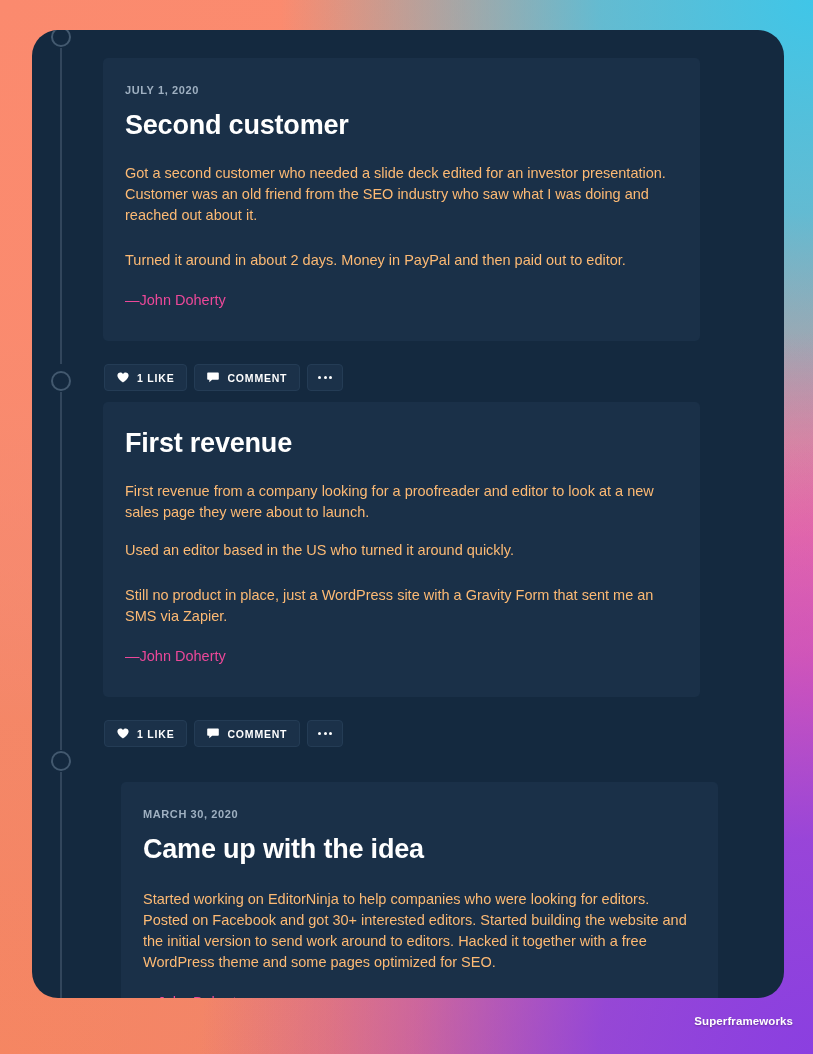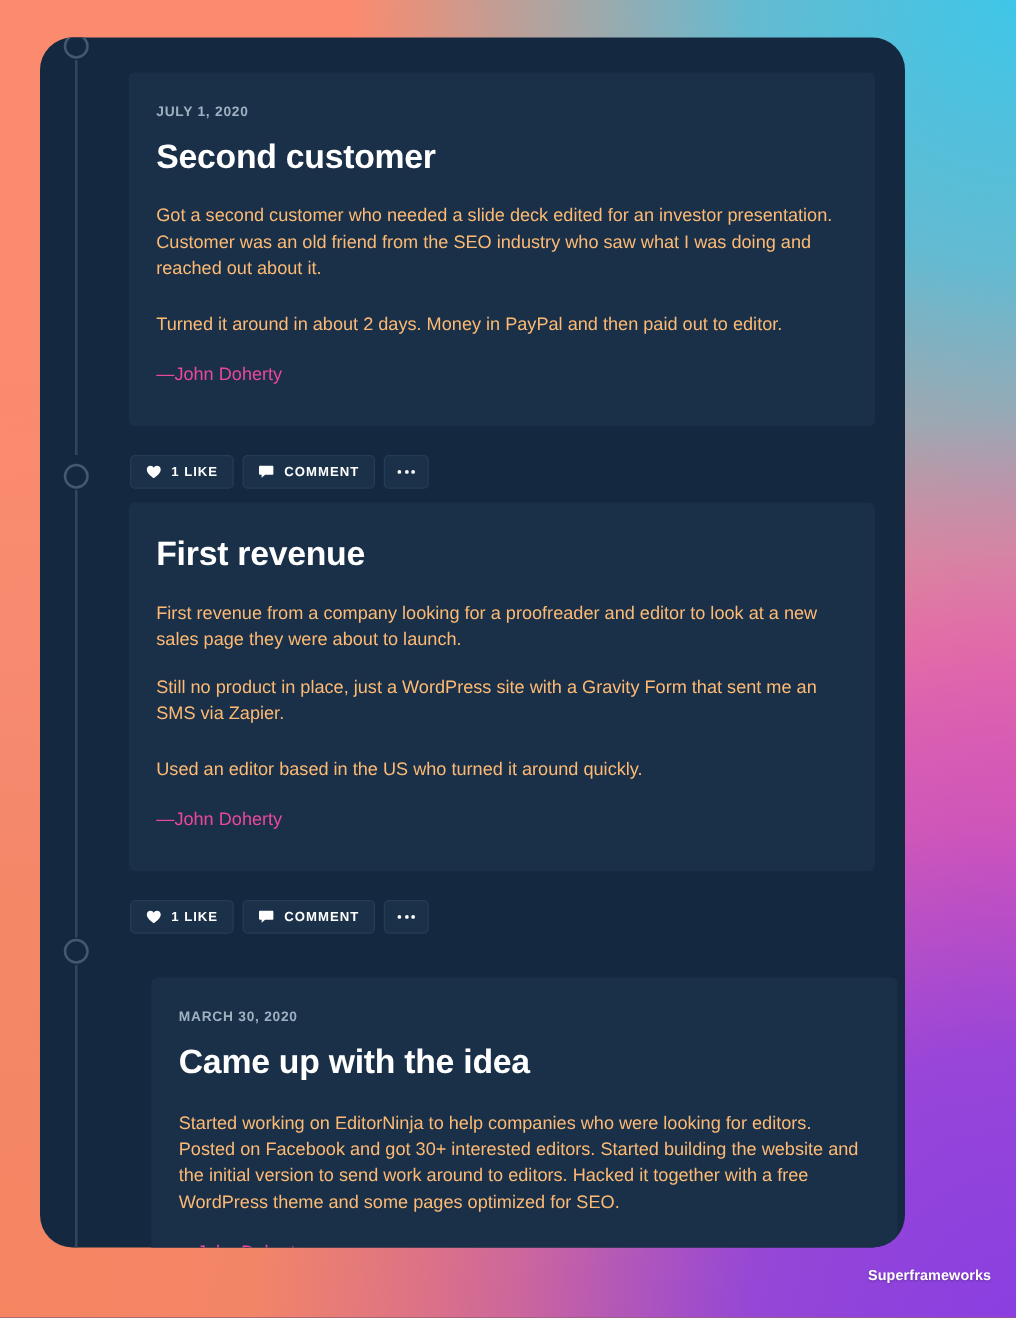--- a/index.html
+++ b/index.html
@@ -27,21 +27,21 @@
       radial-gradient(circle at 0% 0%, #fb8a6e 0%, rgba(251,138,110,0.9) 25%, rgba(251,138,110,0.2) 55%),
       radial-gradient(circle at 0% 100%, #f4855f 0%, rgba(244,133,95,0.9) 25%, rgba(244,133,95,0.15) 58%),
       linear-gradient(160deg, #f79a7e 0%, #f2907a 30%, #e78f9b 55%, #c878c8 78%, #9b55d8 100%);
   }
 
   
   #panel {
     position: absolute;
     left: 32px;
     top: 30px;
-    width: 692px;
+    width: 752px;
     height: 968px;
     background: #14293f;
     border-radius: 26px;
     overflow: hidden;
   }
 
   
   #timeline {
     position: absolute;
     left: 0;
@@ -215,22 +215,22 @@
               <i></i>
             </span>
           </button>
         </div>
       </div>
       <div class="entry" style="position: absolute; top: 372px; left: 0px;">
         <div class="card">
           <div class="card-title">First revenue</div>
           <div class="card-body">
             <p>First revenue from a company looking for a proofreader and editor to look at a new sales page they were about to launch.</p>
+            <p>Used an editor based in the US who turned it around quickly.</p>
             <p>Still no product in place, just a WordPress site with a Gravity Form that sent me an SMS via Zapier.</p>
-            <p>Used an editor based in the US who turned it around quickly.</p>
           </div>
           <div class="card-signature">—John Doherty</div>
         </div>
         <div class="actions">
           <button class="action-btn">
             <svg width="12" height="11" viewBox="0 0 12 11">
               <path d="M6 10.5C6 10.5 0.4 7.2 0.4 3.6 0.4 1.8 1.8 0.5 3.4 0.5 4.6 0.5 5.6 1.2 6 2.1 6.4 1.2 7.4 0.5 8.6 0.5 10.2 0.5 11.6 1.8 11.6 3.6 11.6 7.2 6 10.5 6 10.5Z" fill="#ffffff"></path>
             </svg>
             <span>1 LIKE</span>
           </button>

